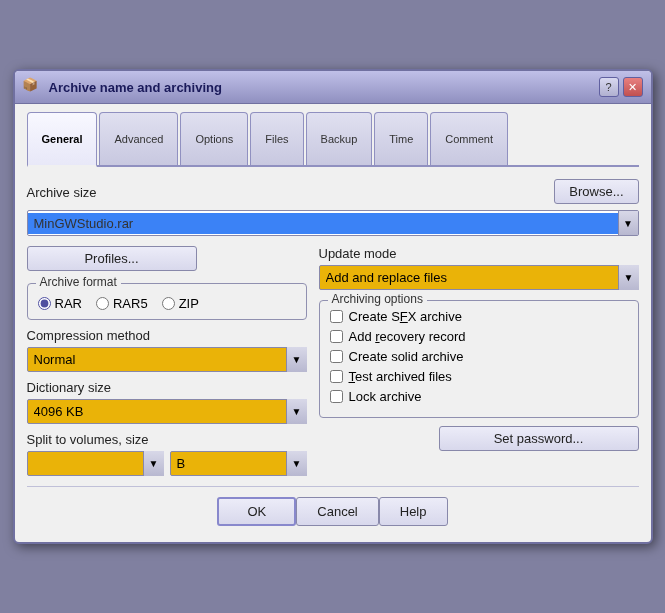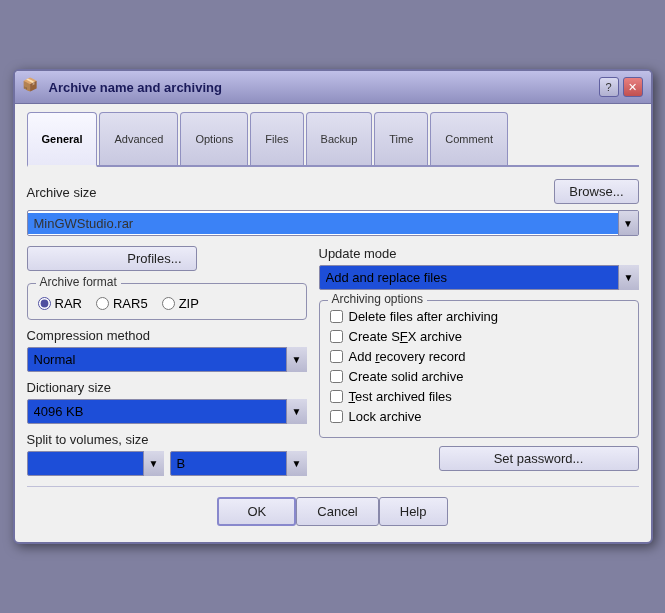--- a/index.html
+++ b/index.html
@@ -123,21 +123,21 @@
     }
     .btn {
       padding: 4px 14px;
       border: 1px solid #8888aa;
       background: linear-gradient(to bottom, #ececf8, #d8d8ec);
       border-radius: 3px;
       cursor: pointer;
       font-size: 13px;
       color: #222;
     }
-    .btn-wide { width: 180px; text-align: right; }
+    .btn-wide { width: 180px; }
     .group-box {
       border: 1px solid #9090b0;
       border-radius: 4px;
       padding: 8px 10px 8px;
       position: relative;
       margin-bottom: 8px;
     }
     .group-label {
       position: absolute;
       top: -9px;
@@ -196,21 +196,21 @@
       display: flex;
       align-items: center;
     }
     .select-wrap select {
       width: 100%;
       padding: 4px 26px 4px 6px;
       border: 1px solid #8888aa;
       font-size: 13px;
       border-radius: 2px;
       -webkit-appearance: none;
-      background: #1d4ed8;
+      background: #eab308;
       cursor: pointer;
     }
     .split-row {
       display: flex;
       gap: 6px;
       align-items: center;
     }
     .split-row .select-wrap {
       flex: 1;
     }
@@ -387,24 +387,20 @@
               <option>Freshen existing files</option>
               <option>Synchronize archive contents</option>
             </select>
           </div>
         </div>
 
         <div class="group-box">
           <span class="group-label">Archiving options</span>
           <label class="checkbox-item">
             <input type="checkbox" style="">
-            <span>Delete files after archiving</span>
-          </label>
-          <label class="checkbox-item">
-            <input type="checkbox" style="">
             <span>Create S<u>F</u>X archive</span>
           </label>
           <label class="checkbox-item">
             <input type="checkbox" style="">
             <span>Add <u>r</u>ecovery record</span>
           </label>
           <label class="checkbox-item">
             <input type="checkbox" style="">
             <span>Create solid archive</span>
           </label>

